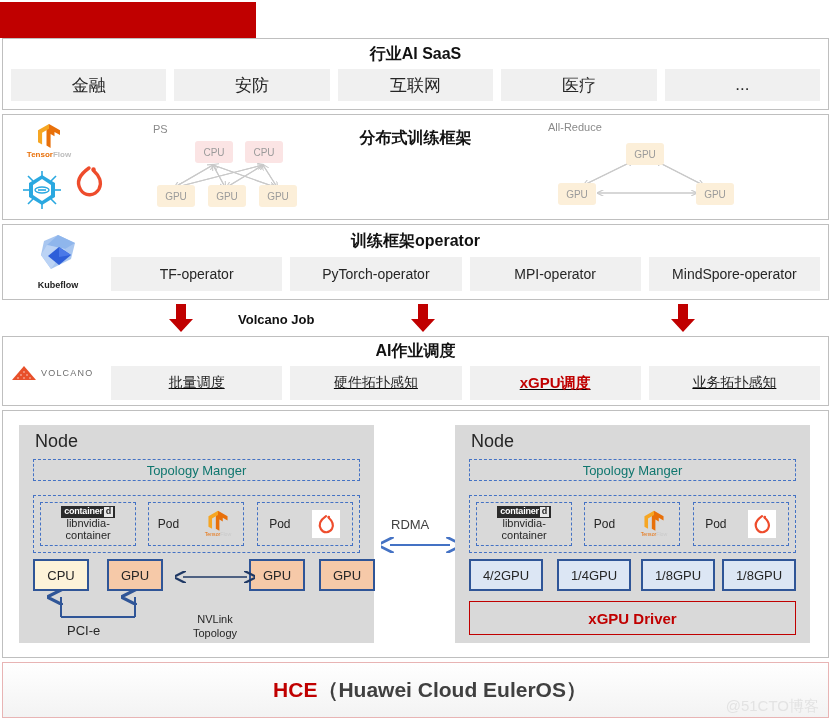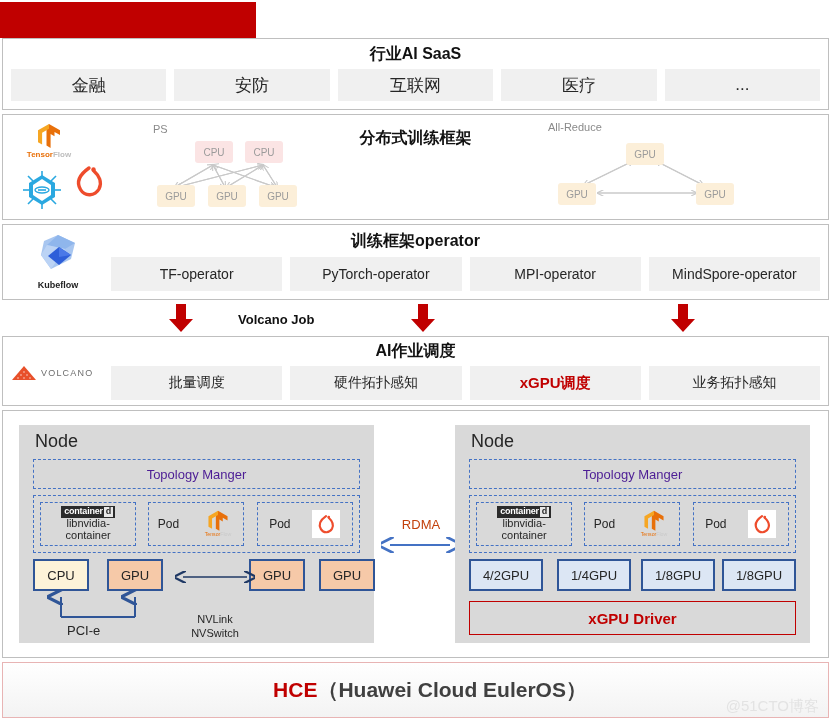--- a/index.html
+++ b/index.html
@@ -87,44 +87,44 @@
   .arrow-band{ position:absolute; left:0; top:300px; width:831px; height:36px; }
   .down-arrow{ position:absolute; top:4px; width:26px; height:28px; }
   .volcano-job{
     position:absolute; left:238px; top:12px;
     font-size:13px; font-weight:bold; color:#111;
   }
 
   
   #layer-sched{ top:336px; height:70px; }
   #layer-sched .layer-title{ padding-top:4px; }
-  #layer-sched .tile-row{ margin-top:4px; margin-left:100px; }
+  #layer-sched .tile-row{ margin-top:4px; margin-left:100px;text-decoration:underline; }
   #layer-sched .tile{ height:34px; }
   .volcano-logo{ position:absolute; left:8px; top:26px; width:88px; height:20px;
                  display:flex; align-items:center; gap:4px; }
   .vl-word{ font-size:9px; color:#6E6E6E; letter-spacing:1.2px; font-family:"Liberation Sans", sans-serif; }
 
   
   #layer-nodes{ top:410px; height:248px; }
   .node{
     position:absolute; top:14px; width:355px; height:218px;
     background:#D9D9D9;
   }
   #node-left{ left:16px; }
   #node-right{ left:452px; }
   .node-title{ font-size:18px; color:#262626; padding:6px 0 2px 16px; }
 
   .dashed{
     border:1px dashed #4472C4;
     background:transparent;
   }
   .topo-mgr{
-    position:absolute; left:14px; top:34px; width:327px; height:30px;
+    position:absolute; left:14px; top:34px; width:327px; height:22px;
     display:flex; align-items:center; justify-content:center;
-    font-size:13px; color:#4c1d95;
+    font-size:13px; color:#0f766e;
   }
   .pods-wrap{
     position:absolute; left:14px; top:70px; width:327px; height:58px;
     display:flex; align-items:center; justify-content:space-around;
   }
   .pod{
     width:96px; height:44px;
     display:flex; align-items:center; justify-content:center; gap:22px;
     font-size:12px; color:#262626;
   }
@@ -154,22 +154,22 @@
     position:absolute; left:156px; top:176px; width:80px; text-align:center;
     font-size:11px; color:#262626; line-height:1.25;margin-top:12px;
   }
   .xgpu-driver{
     position:absolute; left:14px; top:176px; width:327px; height:34px;
     border:1px solid #C00000; background:#D9D9D9;
     display:flex; align-items:center; justify-content:center;
     color:#C00000; font-weight:bold; font-size:15px;
   }
   .rdma-label{
-    position:absolute; left:388px; top:106px; width:60px; text-align:center;
-    font-size:13px; color:#c2410c;
+    position:absolute; left:388px; top:106px; width:60px; text-align:left;
+    font-size:13px; color:#404040;
   }
 
   
   #layer-hce{
     top:662px; height:56px;
     border:1px solid #E8B4B4;
     background:linear-gradient(180deg,#ffffff 0%,#F3F3F3 100%);
     display:flex; align-items:center; justify-content:center;
   }
   .hce-text{ font-size:21px; font-weight:bold; }
@@ -424,21 +424,21 @@
           <path d="M8,0 L0,4 L8,8" fill="none" stroke="#1F3864" stroke-width="1.4"></path>
           </marker>
         <marker id="rgt" markerWidth="8" markerHeight="8" refX="2" refY="4" orient="auto">
           <path d="M0,0 L8,4 L0,8" fill="none" stroke="#1F3864" stroke-width="1.4"></path>
           </marker>
       </defs>
       <line x1="8" y1="8" x2="72" y2="8" stroke="#1F3864" stroke-width="1.6" marker-start="url(#lft)" marker-end="url(#rgt)"></line>
     </svg>
     <div class="nvlink-label">
       <div>NVLink</div>
-      <div>NVSwitch</div>
+      <div>Topology</div>
     </div>
   </div>
 
   <div class="rdma-label">RDMA</div>
   <svg width="78" height="16" style="position:absolute;left:378px;top:126px">
     <defs>
       <marker id="lft2" markerWidth="9" markerHeight="9" refX="7" refY="4.5" orient="auto">
         <path d="M9,0 L0,4.5 L9,9" fill="none" stroke="#4472C4" stroke-width="1.5"></path>
         </marker>
       <marker id="rgt2" markerWidth="9" markerHeight="9" refX="2" refY="4.5" orient="auto">

